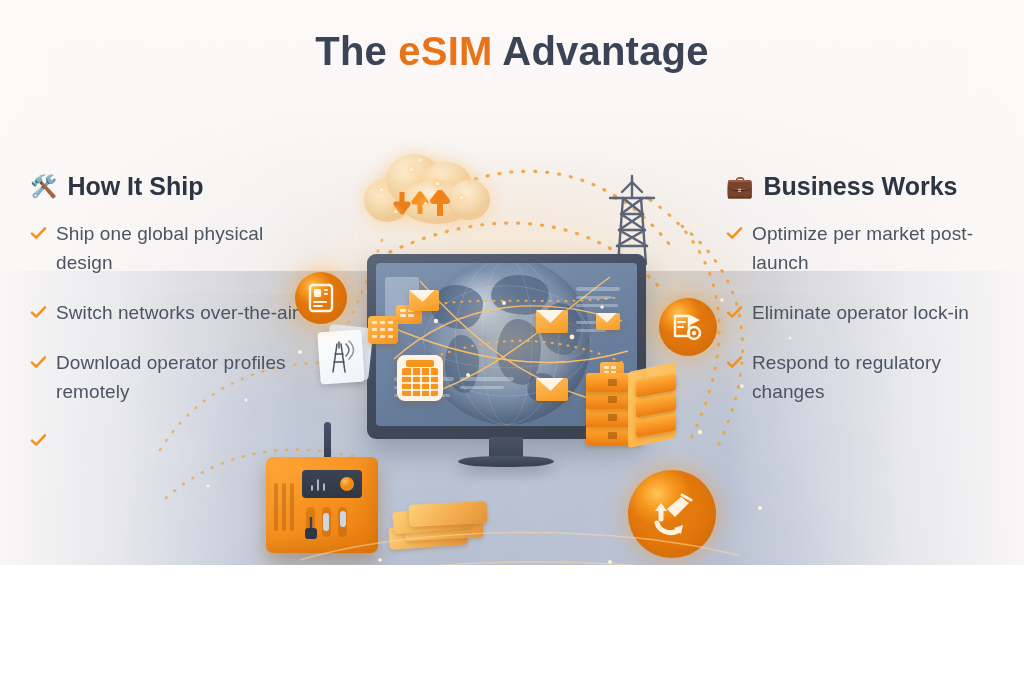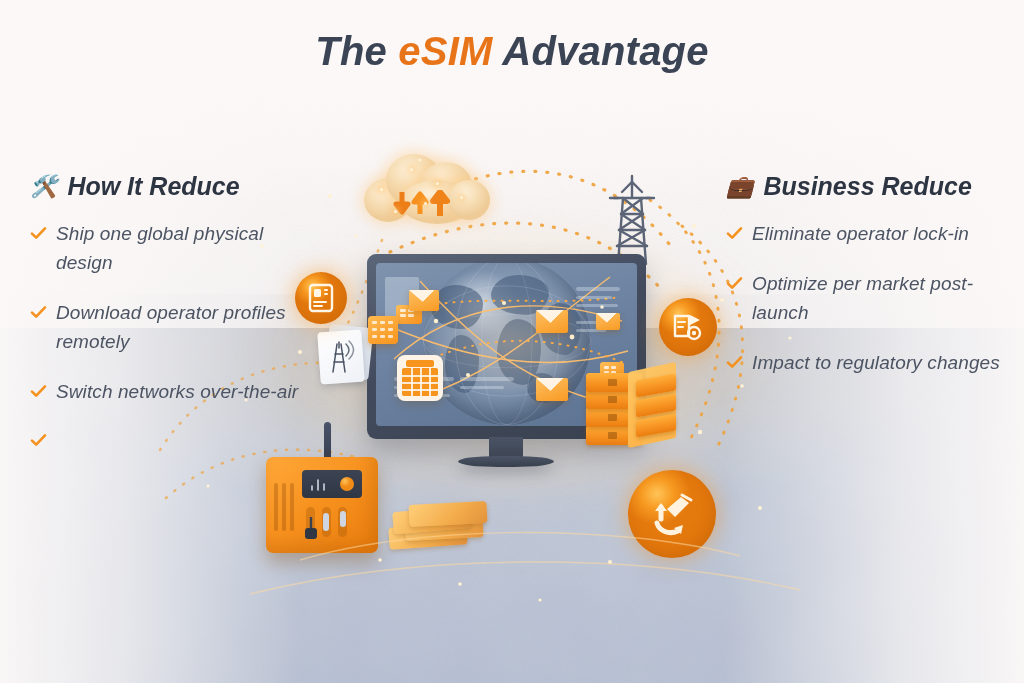--- a/index.html
+++ b/index.html
@@ -4,25 +4,24 @@
 <title>The eSIM Advantage</title>
 <style>
   html, body {
     margin: 0;
     padding: 0;
     background: #ffffff;
   }
   #poster {
     position: relative;
     width: 1024px;
-    height: 683px;
+    height: 565px;
     overflow: hidden;
     font-family: "Liberation Sans", sans-serif;
     background: #faf7f6;
-    font-style: italic;
   }
 
   
   .bg-base {
     position: absolute;
     inset: 0;
     background:
       radial-gradient(120% 70% at 50% 105%, #b9c2d4 0%, #c9d0dd 22%, rgba(214,219,229,0) 58%),
       radial-gradient(75% 50% at 50% 78%, rgba(246,205,146,0.55) 0%, rgba(248,223,186,0.25) 35%, rgba(250,240,232,0) 70%),
       linear-gradient(180deg, #fbf8f7 0%, #faf6f5 22%, #f3f1f2 48%, #e4e7ee 72%, #ccd3e0 100%);
@@ -712,81 +711,81 @@
   <div class="vignette-left"></div>
   <div class="vignette-right"></div>
 
   <div class="title">
     <span>The </span><span class="accent">eSIM</span><span> Advantage</span>
   </div>
 
   <div class="col col-left">
     <div class="col-head">
       <span class="head-emoji">🛠️</span>
-      <span>How It Reduce</span>
+      <span>How It Ship</span>
     </div>
 
     <div class="bullet">
       <span class="check">
         <svg width="17" height="17" viewBox="0 0 17 17">
             <path d="M2 8.6 L6.2 12.6 L15 3.4" fill="none" stroke="#f5911e" stroke-width="2.6" stroke-linecap="round" stroke-linejoin="round"></path>
           </svg>
       </span>
       <span class="bullet-text">Ship one global physical design</span>
     </div>
     <div class="bullet">
       <span class="check">
         <svg width="17" height="17" viewBox="0 0 17 17">
             <path d="M2 8.6 L6.2 12.6 L15 3.4" fill="none" stroke="#f5911e" stroke-width="2.6" stroke-linecap="round" stroke-linejoin="round"></path>
           </svg>
       </span>
-      <span class="bullet-text">Download operator profiles remotely</span>
+      <span class="bullet-text">Switch networks over-the-air</span>
     </div>
     <div class="bullet">
       <span class="check">
         <svg width="17" height="17" viewBox="0 0 17 17">
             <path d="M2 8.6 L6.2 12.6 L15 3.4" fill="none" stroke="#f5911e" stroke-width="2.6" stroke-linecap="round" stroke-linejoin="round"></path>
           </svg>
       </span>
-      <span class="bullet-text">Switch networks over-the-air</span>
+      <span class="bullet-text">Download operator profiles remotely</span>
     </div>
     <div class="bullet">
       <span class="check">
         <svg width="17" height="17" viewBox="0 0 17 17">
             <path d="M2 8.6 L6.2 12.6 L15 3.4" fill="none" stroke="#f5911e" stroke-width="2.6" stroke-linecap="round" stroke-linejoin="round"></path>
           </svg>
       </span>
     </div>
   </div>
 
   <div class="col col-right">
     <div class="col-head">
       <span class="head-emoji">💼</span>
-      <span>Business Reduce</span>
-    </div>
-
+      <span>Business Works</span>
+    </div>
+
+    <div class="bullet">
+      <span class="check">
+        <svg width="17" height="17" viewBox="0 0 17 17">
+            <path d="M2 8.6 L6.2 12.6 L15 3.4" fill="none" stroke="#f5911e" stroke-width="2.6" stroke-linecap="round" stroke-linejoin="round"></path>
+          </svg>
+      </span>
+      <span class="bullet-text">Optimize per market post-launch</span>
+    </div>
     <div class="bullet">
       <span class="check">
         <svg width="17" height="17" viewBox="0 0 17 17">
             <path d="M2 8.6 L6.2 12.6 L15 3.4" fill="none" stroke="#f5911e" stroke-width="2.6" stroke-linecap="round" stroke-linejoin="round"></path>
           </svg>
       </span>
       <span class="bullet-text">Eliminate operator lock-in</span>
     </div>
     <div class="bullet">
       <span class="check">
         <svg width="17" height="17" viewBox="0 0 17 17">
             <path d="M2 8.6 L6.2 12.6 L15 3.4" fill="none" stroke="#f5911e" stroke-width="2.6" stroke-linecap="round" stroke-linejoin="round"></path>
           </svg>
       </span>
-      <span class="bullet-text">Optimize per market post-launch</span>
-    </div>
-    <div class="bullet">
-      <span class="check">
-        <svg width="17" height="17" viewBox="0 0 17 17">
-            <path d="M2 8.6 L6.2 12.6 L15 3.4" fill="none" stroke="#f5911e" stroke-width="2.6" stroke-linecap="round" stroke-linejoin="round"></path>
-          </svg>
-      </span>
-      <span class="bullet-text">Impact to regulatory changes</span>
+      <span class="bullet-text">Respond to regulatory changes</span>
     </div>
   </div>
 
 </div>
 
 </body></html>

